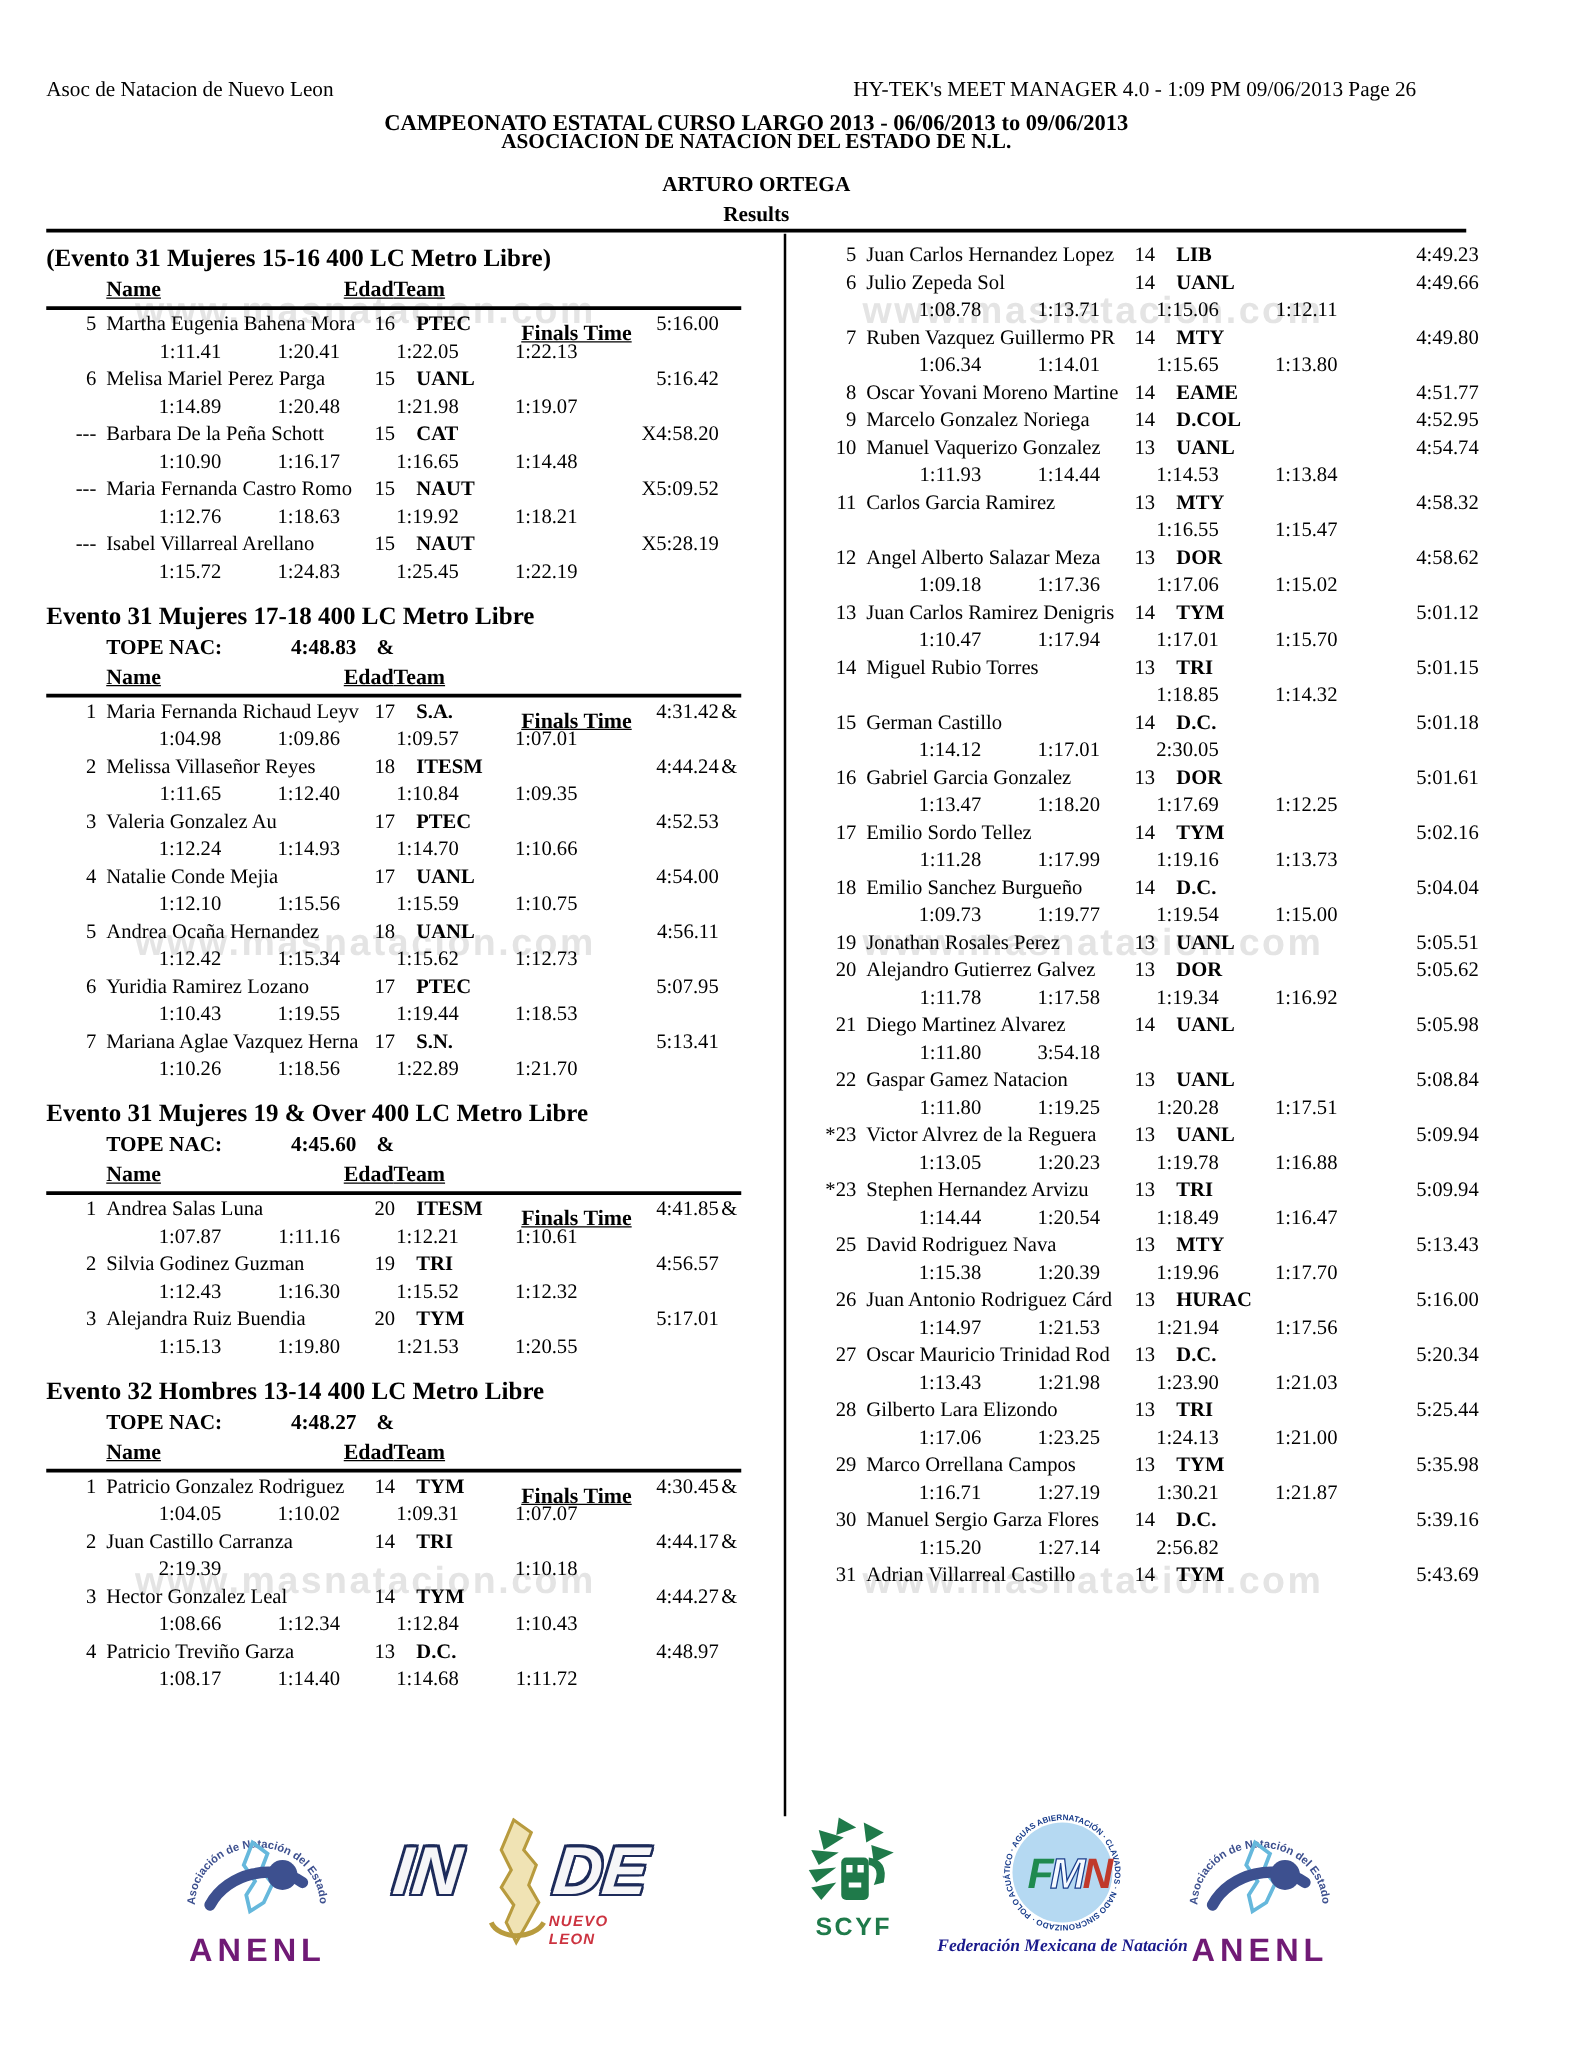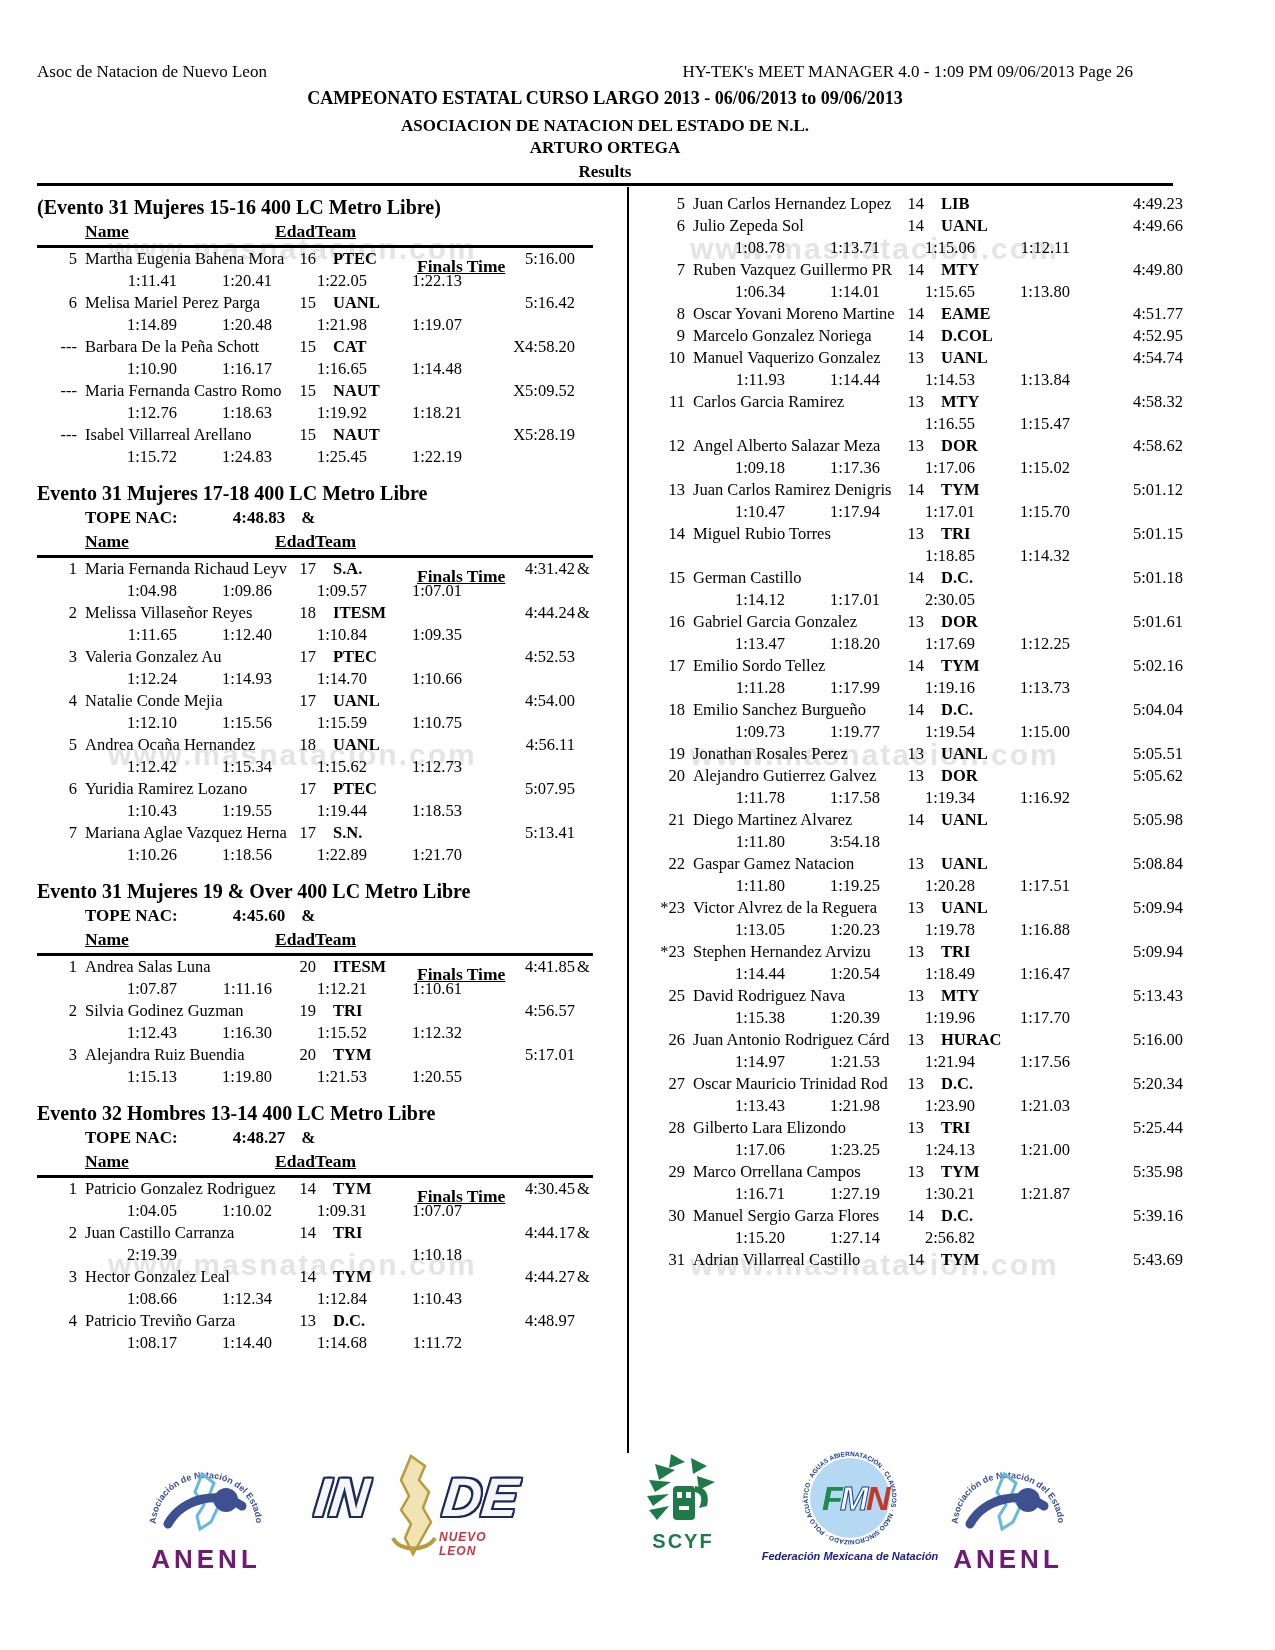--- a/index.html
+++ b/index.html
@@ -3,21 +3,21 @@
 <meta charset="utf-8">
 <style>
   html,body{margin:0;padding:0;background:#fff;}
   .page{position:relative;width:1275px;height:1650px;background:#ffffff;overflow:hidden;
         font-family:"Liberation Serif", serif;color:#000;}
   
   .hdr-left{position:absolute;left:37px;top:62px;font-size:17px;}
   .hdr-right{position:absolute;left:37px;top:62px;width:1096px;text-align:right;font-size:17px;}
   .title-band{position:absolute;left:37px;width:1136px;text-align:center;font-weight:bold;}
   .t1{top:88px;font-size:18px;}
-  .t2{top:116px;font-size:17px;}
+  .t2{top:103px;font-size:17px;}
   .t3{top:138px;font-size:17px;}
   .t4{top:162px;font-size:17px;}
   .top-rule{position:absolute;left:37px;top:183px;width:1136px;height:3px;background:#000;}
   .v-divider{position:absolute;left:627px;top:187px;width:2px;height:1266px;background:#000;}
   
   .watermark{position:absolute;z-index:0;color:#e4e4e4;font-family:"Liberation Sans",sans-serif;
              font-weight:bold;font-size:30px;letter-spacing:2px;white-space:nowrap;}
   
   .col{position:absolute;width:556px;z-index:1;}
   .col-left{left:37px;top:188px;}
@@ -51,22 +51,22 @@
   .inde-letter{position:absolute;top:6px;font-style:italic;font-weight:900;font-size:54px;
      color:#f6f6f8;transform:skewX(-6deg);
      text-shadow:2px 0 #1d2b5a,-2px 0 #1d2b5a,0 2px #1d2b5a,0 -2px #1d2b5a,
                  2px 2px #1d2b5a,-2px -2px #1d2b5a,2px -2px #1d2b5a,-2px 2px #1d2b5a;}
   .inde-in{left:0;}
   .inde-de{left:128px;}
   .inde-state{position:absolute;left:66px;top:-6px;}
   .inde-sub{position:absolute;left:124px;top:70px;font-size:12px;font-weight:bold;font-style:italic;
             color:#cc3340;letter-spacing:1px;}
   .fmn{width:210px;text-align:center;}
-  .fmn-caption{font-family:Liberation Sans, sans-serif;font-weight:bold;font-style:italic;
-               font-size:11px;color:#1a1a8c;margin-top:2px;}
+  .fmn-caption{font-family:Liberation Serif, serif;font-weight:bold;font-style:italic;
+               font-size:14px;color:#1a1a8c;margin-top:2px;}
   .scyf{width:90px;text-align:center;}
 </style>
 </head>
 <body>
 
 <div class="page">
 
   <div class="watermark" style="left:108px;top:232px;">www.masnatacion.com</div>
   <div class="watermark" style="left:690px;top:232px;">www.masnatacion.com</div>
   <div class="watermark" style="left:108px;top:738px;">www.masnatacion.com</div>

